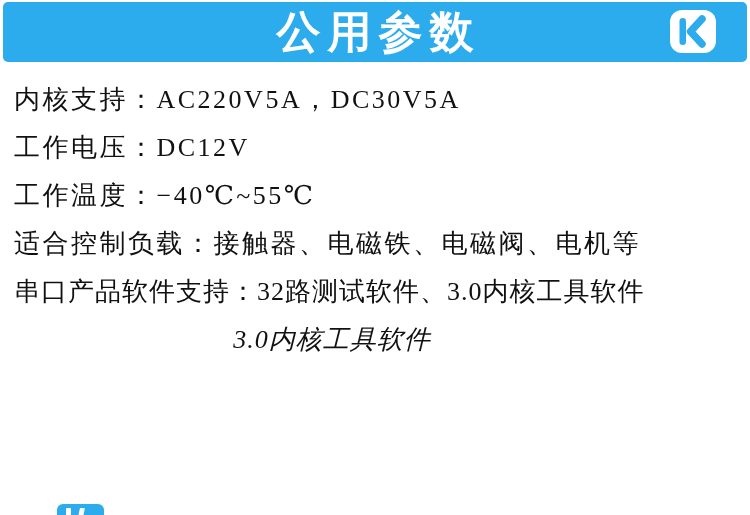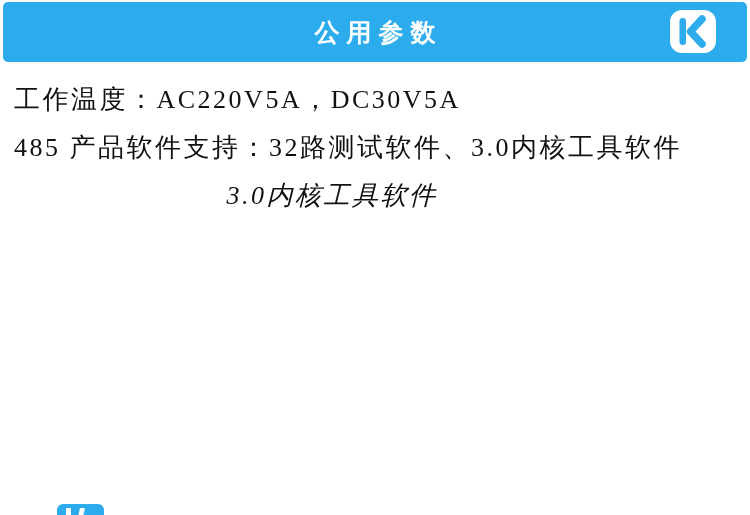--- a/index.html
+++ b/index.html
@@ -10,21 +10,21 @@
     background:#fff; color:var(--text);
     font-family:"Liberation Serif","DejaVu Serif",serif;
   }
   .banner {
     margin:2px 3px 0 3px; height:60px; border-radius:5px;
     background:var(--accent);
     display:flex; align-items:center; justify-content:center;
     position:relative;
   }
   .banner h1 {
-    margin:0; color:#fff; font-size:25px; font-weight:600;
+    margin:0; color:#fff; font-size:44px; font-weight:600;
     letter-spacing:7px; padding-left:7px;
     font-family:"Liberation Serif","DejaVu Serif",serif;
   }
   .logo { position:absolute; top:8px; right:31px; width:46px; height:43px; }
   .logo svg { display:block; width:100%; height:100%; }
   .params {
     margin:14px 0 0 0; padding:0 0 0 14px;
     font-size:26px; line-height:48px; font-weight:400;
   }
   .line { margin:0; white-space:nowrap; letter-spacing:1px; }
@@ -49,21 +49,24 @@
   <div class="logo">
     <svg viewBox="0 0 46 43" xmlns="http://www.w3.org/2000/svg" aria-hidden="true">
       <rect x="0" y="0" width="46" height="43" rx="12" fill="#FFFFFF"></rect>
       <rect x="9.5" y="8" width="6.5" height="27" rx="3.2" fill="var(--accent)"></rect>
       <path d="M32 9 L20.5 21.5 L32 34" fill="none" stroke="var(--accent)" stroke-width="7.5" stroke-linecap="round" stroke-linejoin="round"></path>
     </svg>
   </div>
 </header>
 
 <main class="params">
-  <p class="line">工作温度：AC220V5A，DC30V5A</p>
-  <p class="line">485 产品软件支持：32路测试软件、3.0内核工具软件</p>
+  <p class="line">内核支持：AC220V5A，DC30V5A</p>
+  <p class="line">工作电压：DC12V</p>
+  <p class="line">工作温度：−40℃~55℃</p>
+  <p class="line">适合控制负载：接触器、电磁铁、电磁阀、电机等</p>
+  <p class="line">串口产品软件支持：32路测试软件、3.0内核工具软件</p>
   <p class="line line--center">3.0内核工具软件</p>
 </main>
 
 <div class="bottom-fragment">
   <span class="glyph"></span>
   <span class="glyph"></span>
 </div>
 
 </body></html>

